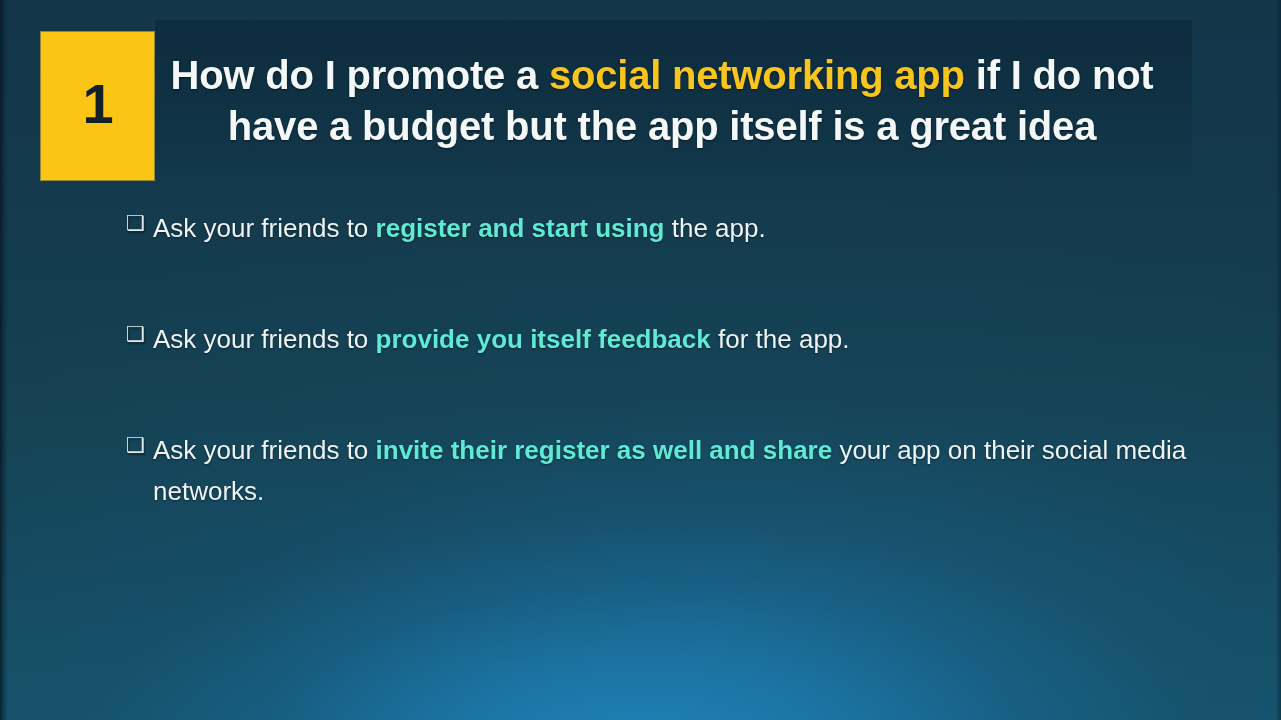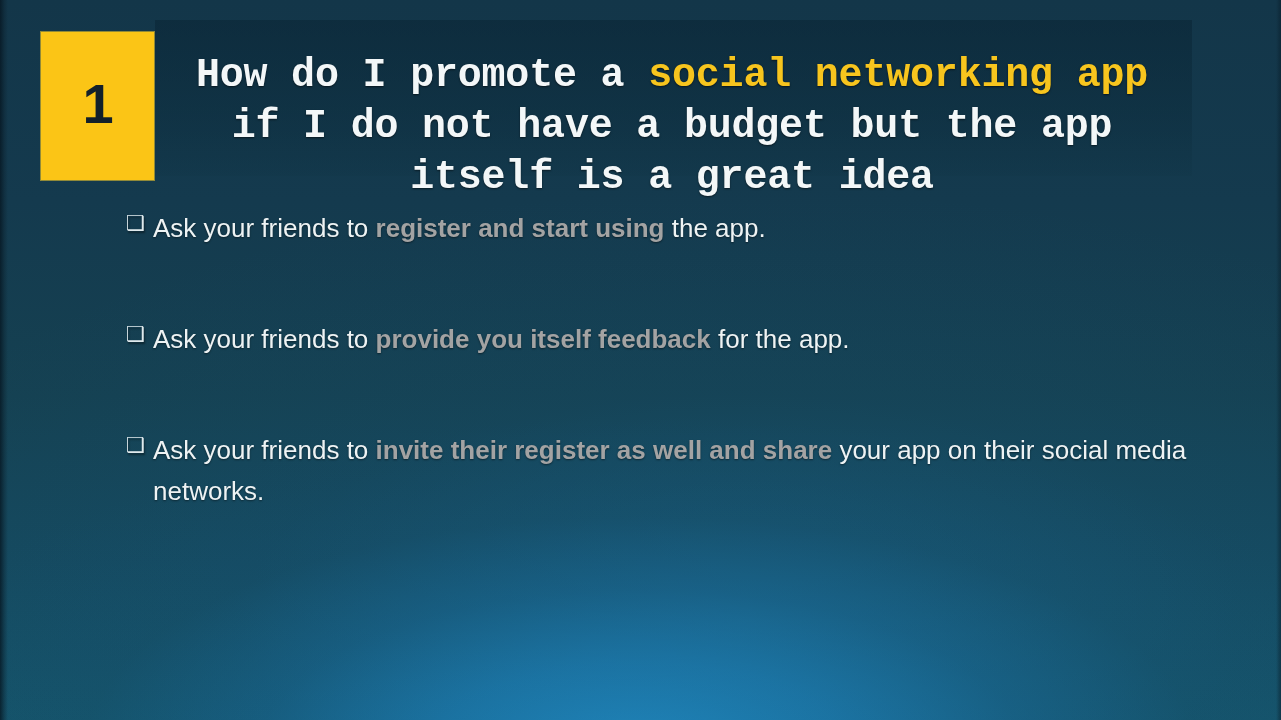--- a/index.html
+++ b/index.html
@@ -91,31 +91,31 @@
     color: #13202a;
     font-size: 56px;
     font-weight: 700;
     line-height: 1;
     letter-spacing: -1px;
     font-family: "Liberation Sans", sans-serif;
     transform: translateY(-2px);
   }
   #title-text {
     position: absolute;
-    left: 162px;
+    left: 152px;
     top: 50px;
     width: 1020px;
     text-align: center;
     color: #f3f7f8;
     font-size: 40px;
     font-weight: 700;
     line-height: 51px;
     letter-spacing: -0.2px;
     text-shadow: 0 1px 2px rgba(0,0,0,0.55);
-    font-family: Liberation Mono, monospace;
+    font-family: Liberation Sans, sans-serif;
   }
   .hl {
     color: #f7c51e;
   }
 
   
   #bullets {
     position: absolute;
     left: 126px;
     top: 208px;
@@ -141,21 +141,21 @@
   .bullet-text {
     flex: 1 1 auto;
     color: #eef3f4;
     font-size: 26px;
     font-weight: 400;
     line-height: 41px;
     text-shadow: 0 1px 2px rgba(0,0,0,0.45);
     font-family: "Liberation Sans", sans-serif;
   }
   .bullet-text b {
-    color: #a3a3a3;
+    color: #5eead4;
     font-weight: 700;
   }
 </style>
 </head>
 <body>
 
 <div id="slide">
 
   <div id="bg-base"></div>
   <div id="bg-glow"></div>

